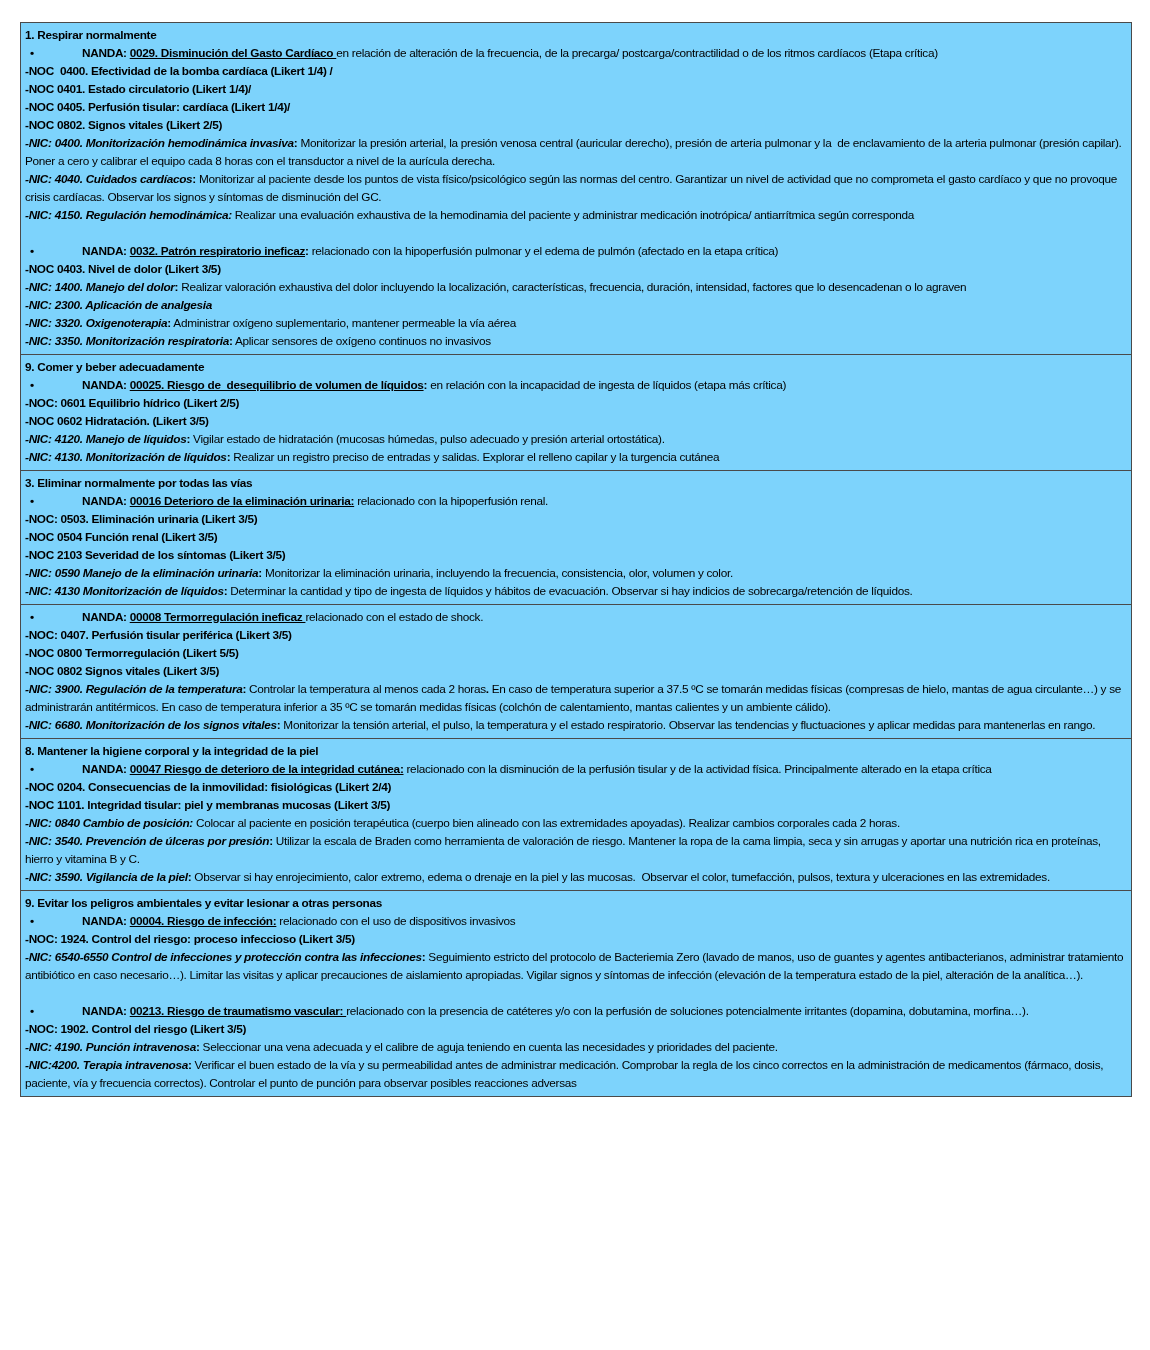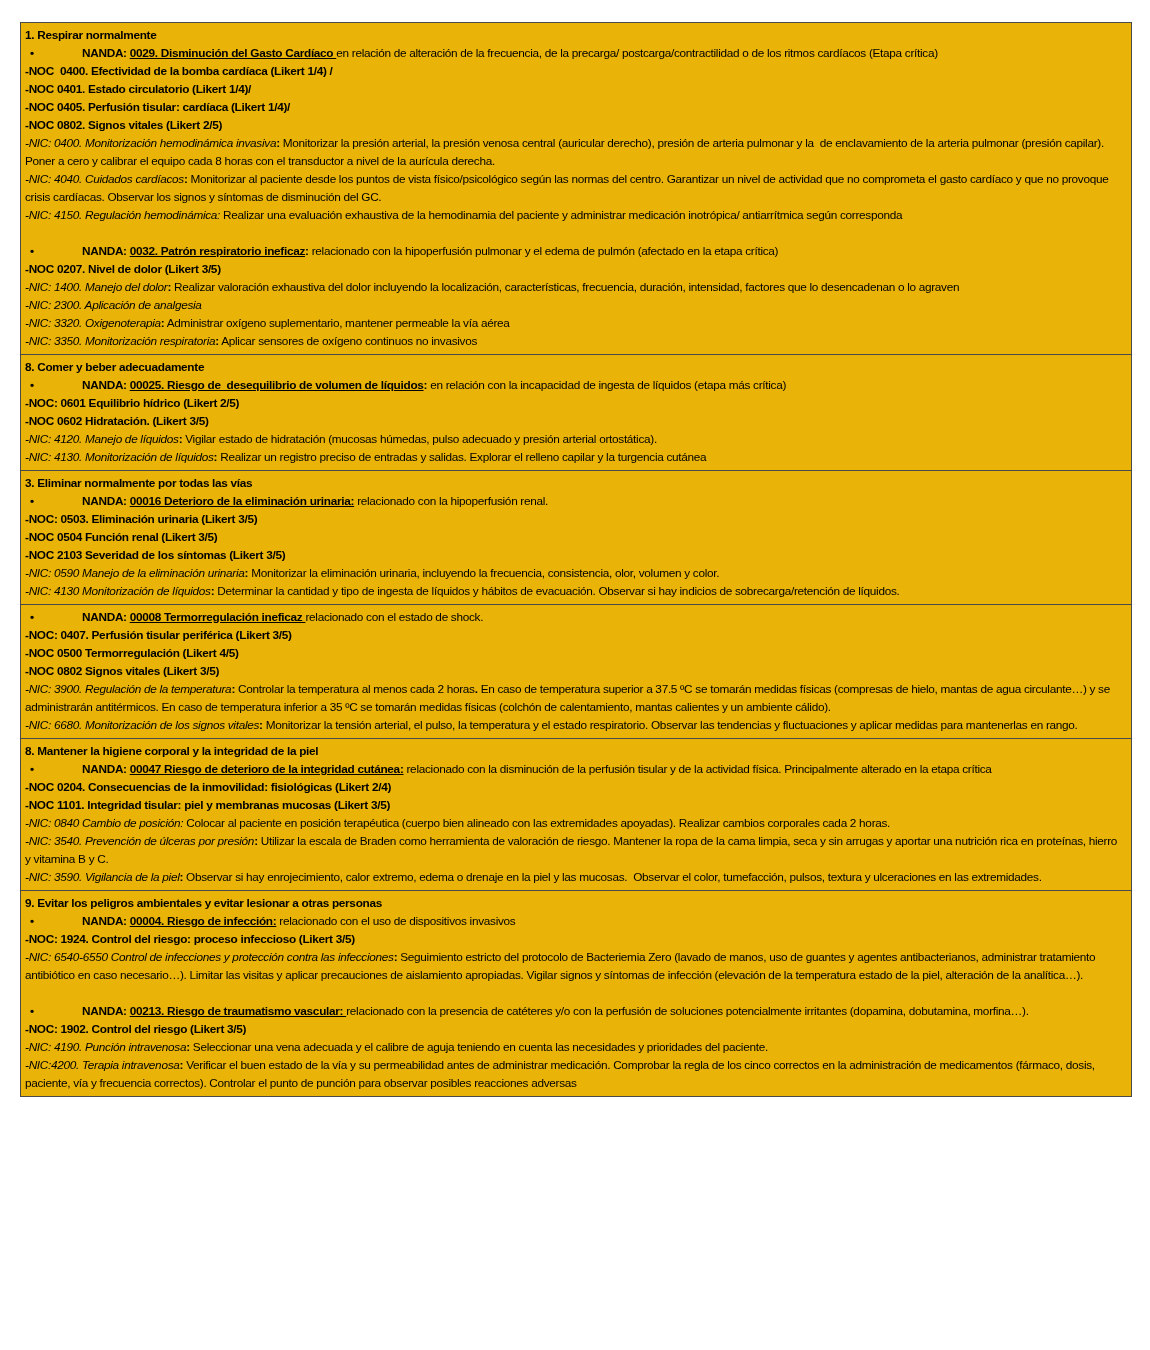--- a/index.html
+++ b/index.html
@@ -20,21 +20,21 @@
     font-size:11.8px;
     letter-spacing:-0.3px;
     color:var(--text-color);
   }
   .care-plan-table{
     position:absolute;
     left:20px;top:22px;
     width:1112px;
     border:1px solid var(--border-color);
     box-sizing:border-box;
-    background:#eab308;
+    background:#7dd3fc;
   }
   .row-cell{
     padding:3px 6px 4px 4px;
   }
   .row-cell + .row-cell{
     border-top:1px solid var(--border-color);
   }
   .para{
     white-space:pre-wrap;
     line-height:18px;
@@ -43,67 +43,67 @@
   .para.blank{height:18px;}
   .bullet{
     display:inline-block;
     width:57px;
     padding-left:5px;
     box-sizing:border-box;
     font-weight:bold;
   }
   .run-b{font-weight:bold;}
   .run-bu{font-weight:bold;text-decoration:underline;}
-  .run-bi{font-weight:normal;font-style:italic;}
+  .run-bi{font-weight:bold;font-style:italic;}
   .run-r{}
 </style>
 </head>
 <body>
 
 <div class="page">
   <div class="care-plan-table">
       <div class="row-cell">
         <div class="para"><span class="run-b">1. Respirar normalmente</span></div>
         <div class="para"><span class="bullet">•</span><span class="run-b">NANDA: </span><span class="run-bu">0029. Disminución del Gasto Cardíaco </span><span class="run-r">en relación de alteración de la frecuencia, de la precarga/ postcarga/contractilidad o de los ritmos cardíacos (Etapa crítica)</span></div>
         <div class="para"><span class="run-b">-NOC  0400. Efectividad de la bomba cardíaca (Likert 1/4) /</span></div>
         <div class="para"><span class="run-b">-NOC 0401. Estado circulatorio (Likert 1/4)/</span></div>
         <div class="para"><span class="run-b">-NOC 0405. Perfusión tisular: cardíaca (Likert 1/4)/</span></div>
         <div class="para"><span class="run-b">-NOC 0802. Signos vitales (Likert 2/5)</span></div>
         <div class="para"><span class="run-bi">-NIC: 0400. Monitorización hemodinámica invasiva</span><span class="run-b">:</span><span class="run-r"> Monitorizar la presión arterial, la presión venosa central (auricular derecho), presión de arteria pulmonar y la  de enclavamiento de la arteria pulmonar (presión capilar). Poner a cero y calibrar el equipo cada 8 horas con el transductor a nivel de la aurícula derecha.</span></div>
         <div class="para"><span class="run-bi">-NIC: 4040. Cuidados cardíacos</span><span class="run-b">:</span><span class="run-r"> Monitorizar al paciente desde los puntos de vista físico/psicológico según las normas del centro. Garantizar un nivel de actividad que no comprometa el gasto cardíaco y que no provoque crisis cardíacas. Observar los signos y síntomas de disminución del GC.</span></div>
         <div class="para"><span class="run-bi">-NIC: 4150. Regulación hemodinámica:</span><span class="run-r"> Realizar una evaluación exhaustiva de la hemodinamia del paciente y administrar medicación inotrópica/ antiarrítmica según corresponda</span></div>
         <div class="para blank"></div>
         <div class="para"><span class="bullet">•</span><span class="run-b">NANDA: </span><span class="run-bu">0032. Patrón respiratorio ineficaz</span><span class="run-b">:</span><span class="run-r"> relacionado con la hipoperfusión pulmonar y el edema de pulmón (afectado en la etapa crítica)</span></div>
-        <div class="para"><span class="run-b">-NOC 0207. Nivel de dolor (Likert 3/5)</span></div>
+        <div class="para"><span class="run-b">-NOC 0403. Nivel de dolor (Likert 3/5)</span></div>
         <div class="para"><span class="run-bi">-NIC: 1400. Manejo del dolor</span><span class="run-b">:</span><span class="run-r"> Realizar valoración exhaustiva del dolor incluyendo la localización, características, frecuencia, duración, intensidad, factores que lo desencadenan o lo agraven</span></div>
         <div class="para"><span class="run-bi">-NIC: 2300. Aplicación de analgesia</span></div>
         <div class="para"><span class="run-bi">-NIC: 3320. Oxigenoterapia</span><span class="run-b">:</span><span class="run-r"> Administrar oxígeno suplementario, mantener permeable la vía aérea</span></div>
         <div class="para"><span class="run-bi">-NIC: 3350. Monitorización respiratoria</span><span class="run-b">:</span><span class="run-r"> Aplicar sensores de oxígeno continuos no invasivos</span></div>
       </div>
       <div class="row-cell">
-        <div class="para"><span class="run-b">8. Comer y beber adecuadamente</span></div>
+        <div class="para"><span class="run-b">9. Comer y beber adecuadamente</span></div>
         <div class="para"><span class="bullet">•</span><span class="run-b">NANDA: </span><span class="run-bu">00025. Riesgo de  desequilibrio de volumen de líquidos</span><span class="run-b">:</span><span class="run-r"> en relación con la incapacidad de ingesta de líquidos (etapa más crítica)</span></div>
         <div class="para"><span class="run-b">-NOC: 0601 Equilibrio hídrico (Likert 2/5)</span></div>
         <div class="para"><span class="run-b">-NOC 0602 Hidratación. (Likert 3/5)</span></div>
         <div class="para"><span class="run-bi">-NIC: 4120. Manejo de líquidos</span><span class="run-b">:</span><span class="run-r"> Vigilar estado de hidratación (mucosas húmedas, pulso adecuado y presión arterial ortostática).</span></div>
         <div class="para"><span class="run-bi">-NIC: 4130. Monitorización de líquidos</span><span class="run-b">:</span><span class="run-r"> Realizar un registro preciso de entradas y salidas. Explorar el relleno capilar y la turgencia cutánea</span></div>
       </div>
       <div class="row-cell">
         <div class="para"><span class="run-b">3. Eliminar normalmente por todas las vías</span></div>
         <div class="para"><span class="bullet">•</span><span class="run-b">NANDA: </span><span class="run-bu">00016 Deterioro de la eliminación urinaria:</span><span class="run-r"> relacionado con la hipoperfusión renal.</span></div>
         <div class="para"><span class="run-b">-NOC: 0503. Eliminación urinaria (Likert 3/5)</span></div>
         <div class="para"><span class="run-b">-NOC 0504 Función renal (Likert 3/5)</span></div>
         <div class="para"><span class="run-b">-NOC 2103 Severidad de los síntomas (Likert 3/5)</span></div>
         <div class="para"><span class="run-bi">-NIC: 0590 Manejo de la eliminación urinaria</span><span class="run-b">:</span><span class="run-r"> Monitorizar la eliminación urinaria, incluyendo la frecuencia, consistencia, olor, volumen y color.</span></div>
         <div class="para"><span class="run-bi">-NIC: 4130 Monitorización de líquidos</span><span class="run-b">:</span><span class="run-r"> Determinar la cantidad y tipo de ingesta de líquidos y hábitos de evacuación. Observar si hay indicios de sobrecarga/retención de líquidos.</span></div>
       </div>
       <div class="row-cell">
         <div class="para"><span class="bullet">•</span><span class="run-b">NANDA: </span><span class="run-bu">00008 Termorregulación ineficaz </span><span class="run-r">relacionado con el estado de shock.</span></div>
         <div class="para"><span class="run-b">-NOC: 0407. Perfusión tisular periférica (Likert 3/5)</span></div>
-        <div class="para"><span class="run-b">-NOC 0500 Termorregulación (Likert 4/5)</span></div>
+        <div class="para"><span class="run-b">-NOC 0800 Termorregulación (Likert 5/5)</span></div>
         <div class="para"><span class="run-b">-NOC 0802 Signos vitales (Likert 3/5)</span></div>
         <div class="para"><span class="run-bi">-NIC: 3900. Regulación de la temperatura</span><span class="run-b">:</span><span class="run-r"> Controlar la temperatura al menos cada 2 horas</span><span class="run-b">.</span><span class="run-r"> En caso de temperatura superior a 37.5 ºC se tomarán medidas físicas (compresas de hielo, mantas de agua circulante…) y se administrarán antitérmicos. En caso de temperatura inferior a 35 ºC se tomarán medidas físicas (colchón de calentamiento, mantas calientes y un ambiente cálido).</span></div>
         <div class="para"><span class="run-bi">-NIC: 6680. Monitorización de los signos vitales</span><span class="run-b">:</span><span class="run-r"> Monitorizar la tensión arterial, el pulso, la temperatura y el estado respiratorio. Observar las tendencias y fluctuaciones y aplicar medidas para mantenerlas en rango.</span></div>
       </div>
       <div class="row-cell">
         <div class="para"><span class="run-b">8. Mantener la higiene corporal y la integridad de la piel</span></div>
         <div class="para"><span class="bullet">•</span><span class="run-b">NANDA: </span><span class="run-bu">00047 Riesgo de deterioro de la integridad cutánea:</span><span class="run-r"> relacionado con la disminución de la perfusión tisular y de la actividad física. Principalmente alterado en la etapa crítica</span></div>
         <div class="para"><span class="run-b">-NOC 0204. Consecuencias de la inmovilidad: fisiológicas (Likert 2/4)</span></div>
         <div class="para"><span class="run-b">-NOC 1101. Integridad tisular: piel y membranas mucosas (Likert 3/5)</span></div>
         <div class="para"><span class="run-bi">-NIC: 0840 Cambio de posición:</span><span class="run-r"> Colocar al paciente en posición terapéutica (cuerpo bien alineado con las extremidades apoyadas). Realizar cambios corporales cada 2 horas.</span></div>

